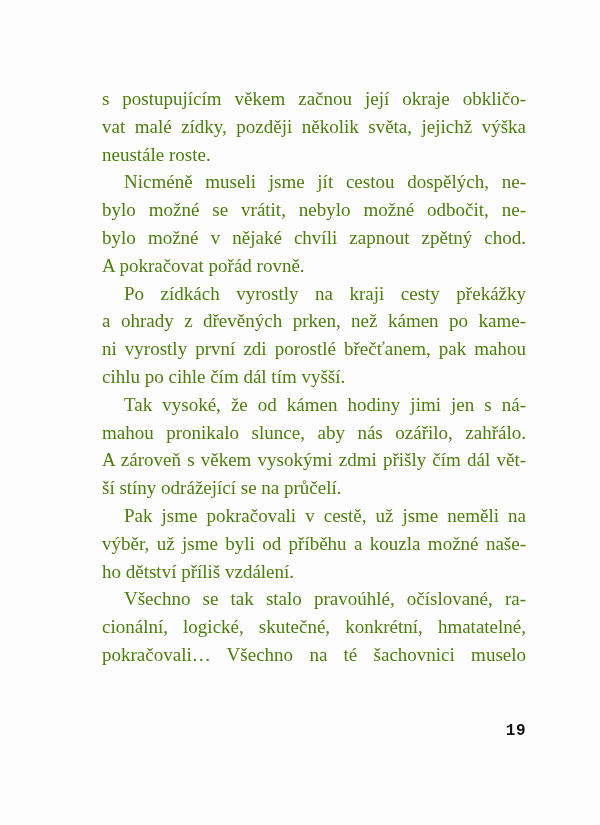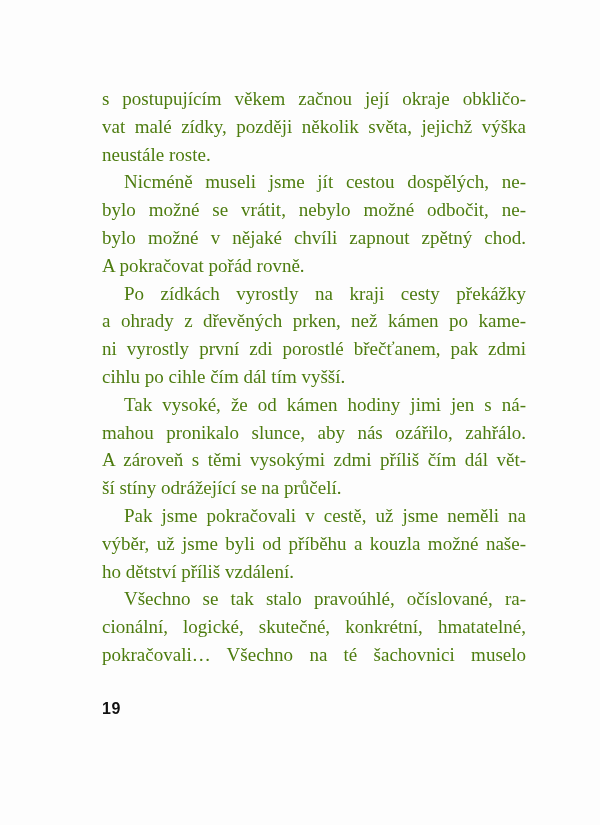--- a/index.html
+++ b/index.html
@@ -43,24 +43,24 @@
   .line.last {
     text-align: right;
     text-align-last: left;
   }
   .line.indent {
     text-indent: 22px;
   }
   .page-number {
     position: absolute;
     left: 102px;
-    top: 700px;
+    top: 722px;
     width: 424px;
-    text-align: left;
-    font-family: Liberation Sans, sans-serif;
+    text-align: right;
+    font-family: Liberation Mono, monospace;
     font-weight: 700;
     font-size: 16px;
     color: #111111;
     letter-spacing: 0.5px;
   }
 </style>
 </head>
 <body>
 
 <div class="book-page">
@@ -76,28 +76,28 @@
     <div class="paragraph">
       <span class="line indent">Nicméně museli jsme jít cestou dospělých, ne-</span>
       <span class="line">bylo možné se vrátit, nebylo možné odbočit, ne-</span>
       <span class="line">bylo možné v nějaké chvíli zapnout zpětný chod.</span>
       <span class="line last">A pokračovat pořád rovně.</span>
     </div>
 
     <div class="paragraph">
       <span class="line indent">Po zídkách vyrostly na kraji cesty překážky</span>
       <span class="line">a ohrady z dřevěných prken, než kámen po kame-</span>
-      <span class="line">ni vyrostly první zdi porostlé břečťanem, pak zdmi</span>
+      <span class="line">ni vyrostly první zdi porostlé břečťanem, pak mahou</span>
       <span class="line last">cihlu po cihle čím dál tím vyšší.</span>
     </div>
 
     <div class="paragraph">
       <span class="line indent">Tak vysoké, že od kámen hodiny jimi jen s ná-</span>
       <span class="line">mahou pronikalo slunce, aby nás ozářilo, zahřálo.</span>
-      <span class="line">A zároveň s těmi vysokými zdmi příliš čím dál vět-</span>
+      <span class="line">A zároveň s věkem vysokými zdmi přišly čím dál vět-</span>
       <span class="line last">ší stíny odrážející se na průčelí.</span>
     </div>
 
     <div class="paragraph">
       <span class="line indent">Pak jsme pokračovali v cestě, už jsme neměli na</span>
       <span class="line">výběr, už jsme byli od příběhu a kouzla možné naše-</span>
       <span class="line last">ho dětství příliš vzdálení.</span>
     </div>
 
     <div class="paragraph">

